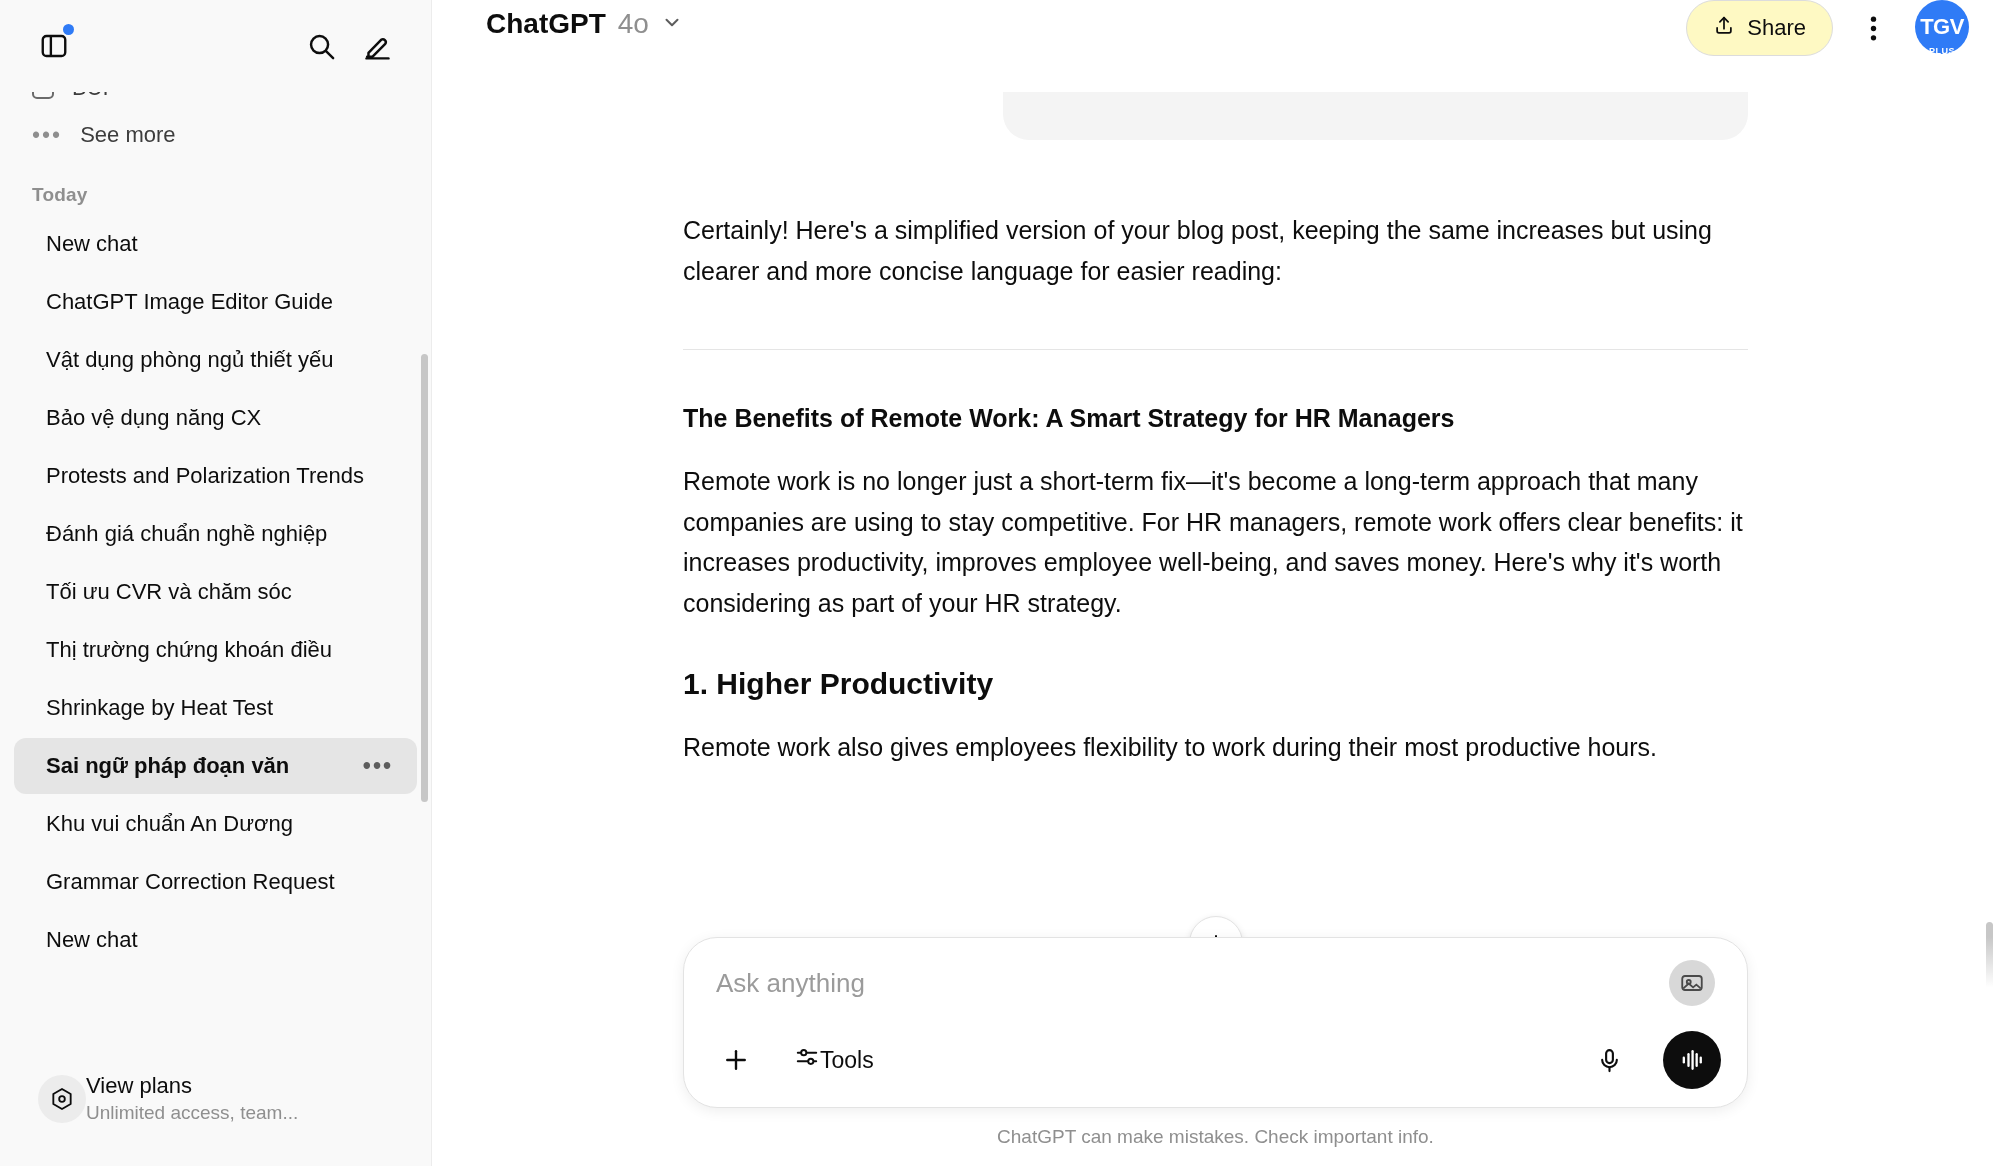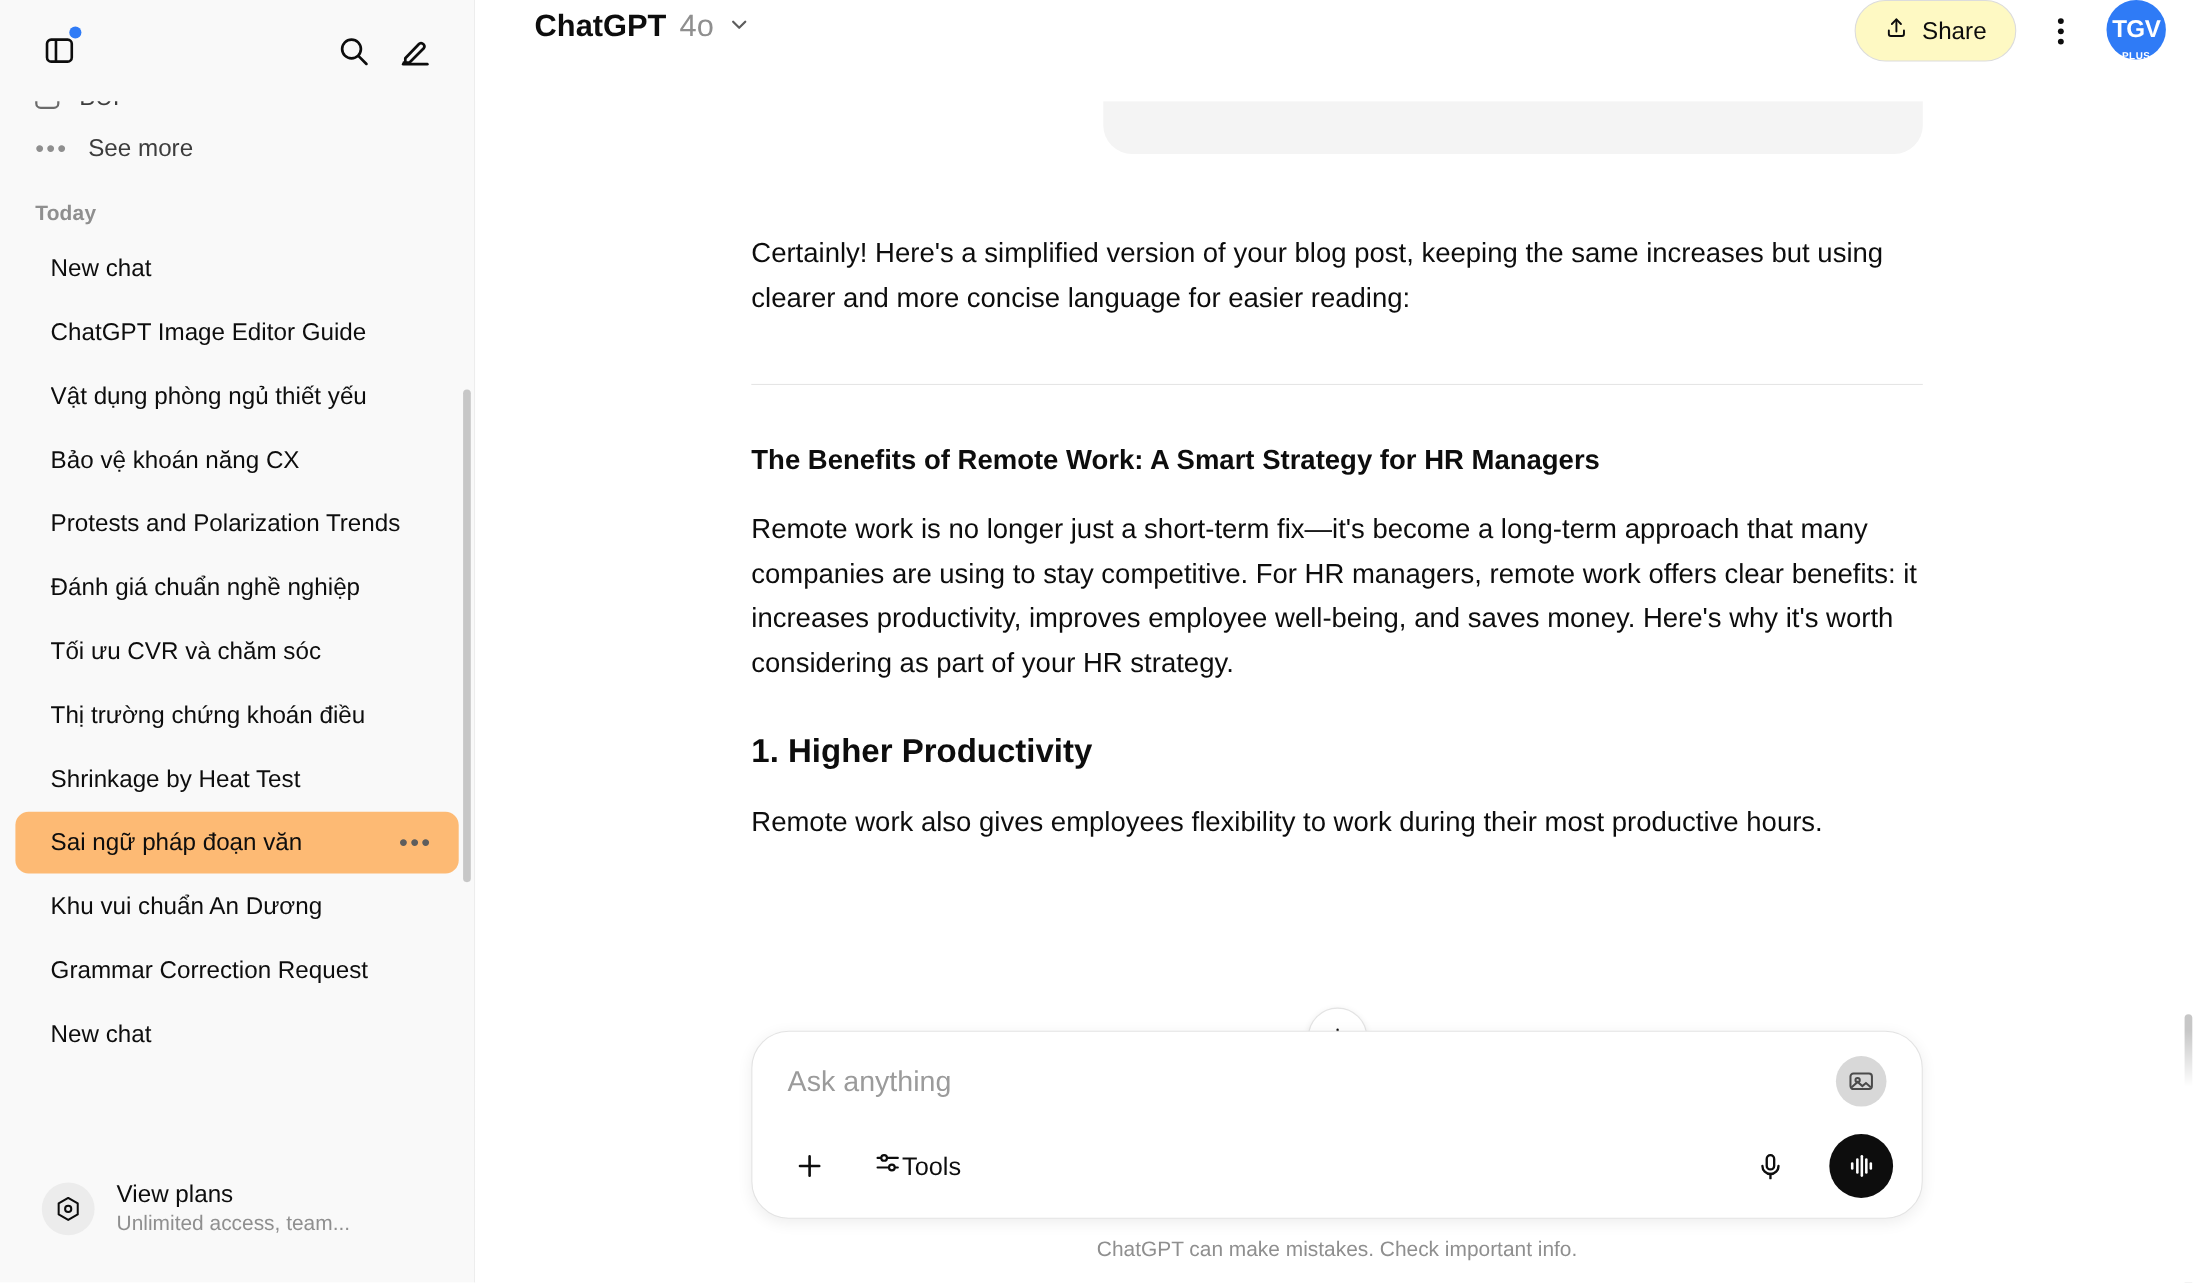--- a/index.html
+++ b/index.html
@@ -118,21 +118,21 @@
     position: relative;
   }
   .chat-item .txt {
     overflow: hidden;
     text-overflow: clip;
     white-space: nowrap;
     flex: 1;
     -webkit-mask-image: linear-gradient(to right, #000 88%, transparent 100%);
             mask-image: linear-gradient(to right, #000 88%, transparent 100%);
   }
-  .chat-item.active { background: #fdba74; }
+  .chat-item.active { background: #e5e5e5; font-weight: bold; }
   .chat-item .row-dots {
     font-size: 23px;
     color: #5d5d5d;
     letter-spacing: 2px;
     padding: 0 10px;
     line-height: 1;
   }
 
   .sidebar-scrollbar {
     position: absolute;
@@ -146,21 +146,20 @@
 
   .sidebar-bottom {
     flex: 0 0 110px;
     padding: 0 26px 24px 26px;
     display: flex;
     align-items: center;
   }
   .plans-row {
     display: flex;
     align-items: center;
-    gap: 20px;
     padding: 10px 12px;
     border-radius: 12px;
     cursor: pointer;
     width: 100%;
   }
   .plans-badge {
     width: 48px; height: 48px;
     border-radius: 50%;
     background: #ececec;
     display: flex; align-items: center; justify-content: center;
@@ -434,21 +433,21 @@
       <div class="chat-item">
         <span class="txt">New chat</span>
       </div>
       <div class="chat-item">
         <span class="txt">ChatGPT Image Editor Guide</span>
       </div>
       <div class="chat-item">
         <span class="txt">Vật dụng phòng ngủ thiết yếu</span>
       </div>
       <div class="chat-item">
-        <span class="txt">Bảo vệ khoán năng CX</span>
+        <span class="txt">Bảo vệ dụng năng CX</span>
       </div>
       <div class="chat-item">
         <span class="txt">Protests and Polarization Trends</span>
       </div>
       <div class="chat-item">
         <span class="txt">Đánh giá chuẩn nghề nghiệp</span>
       </div>
       <div class="chat-item">
         <span class="txt">Tối ưu CVR và chăm sóc</span>
       </div>

